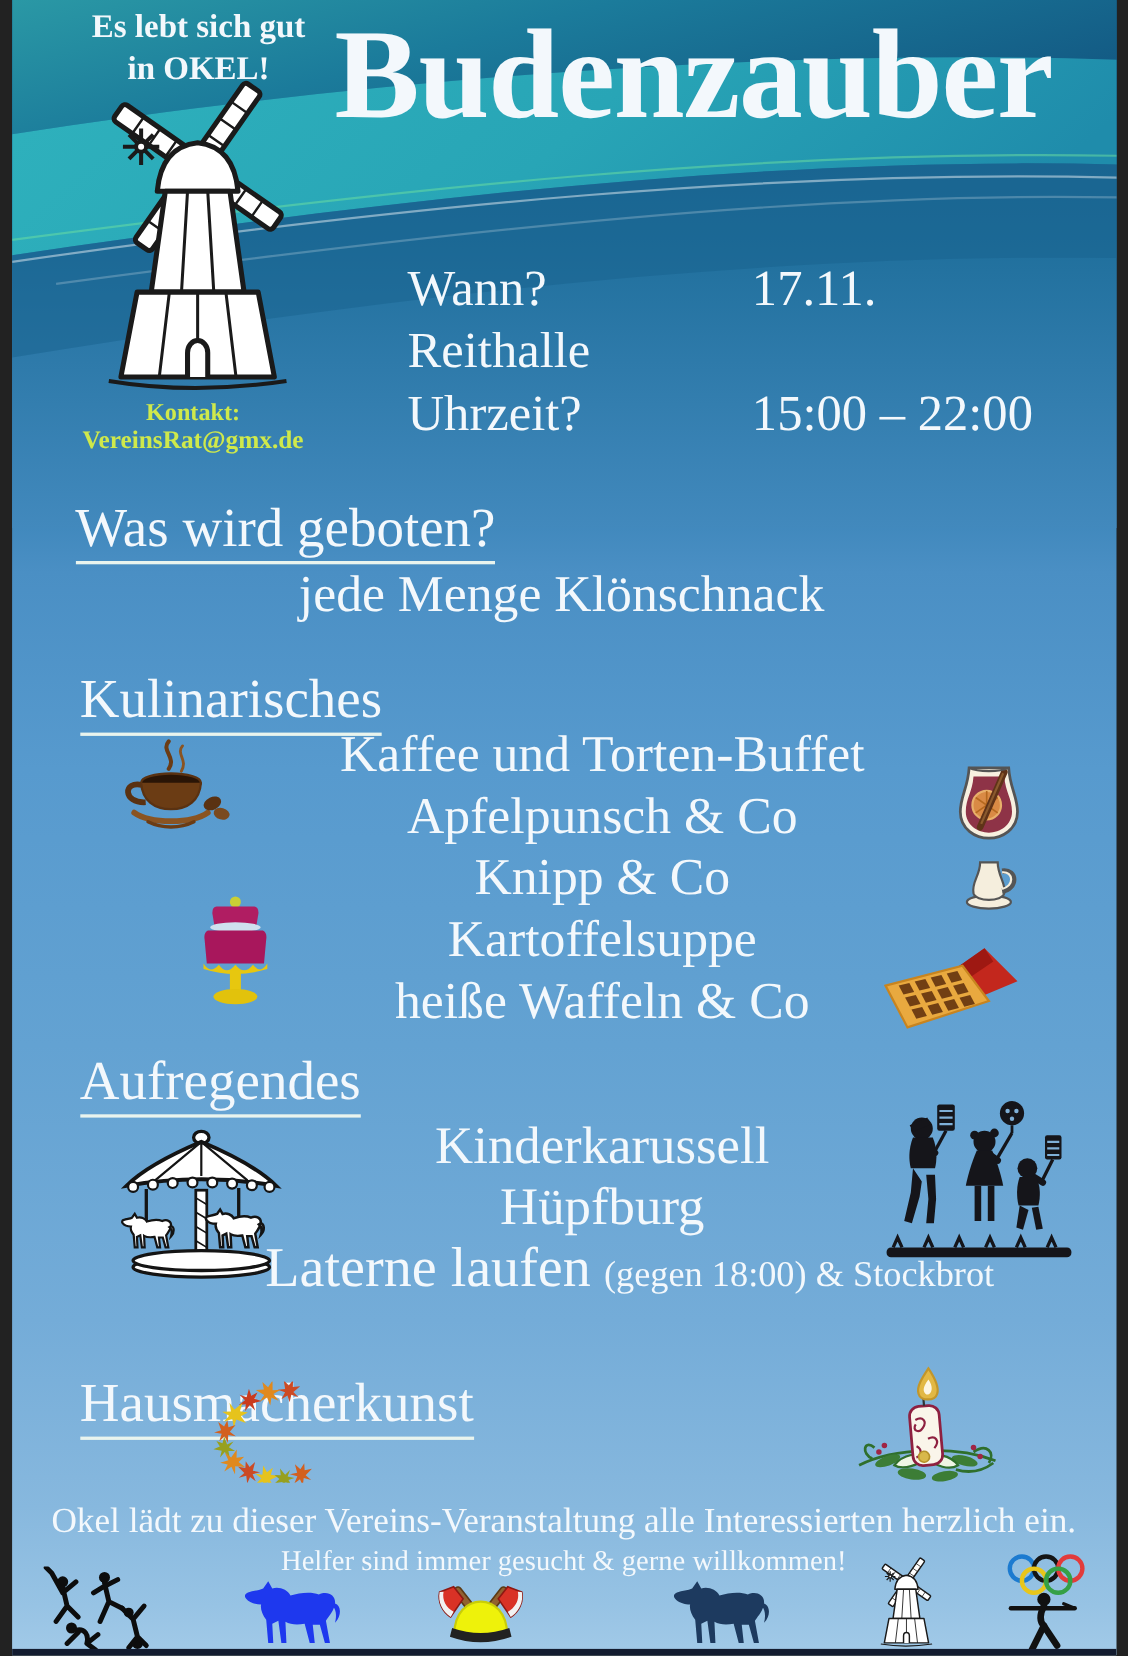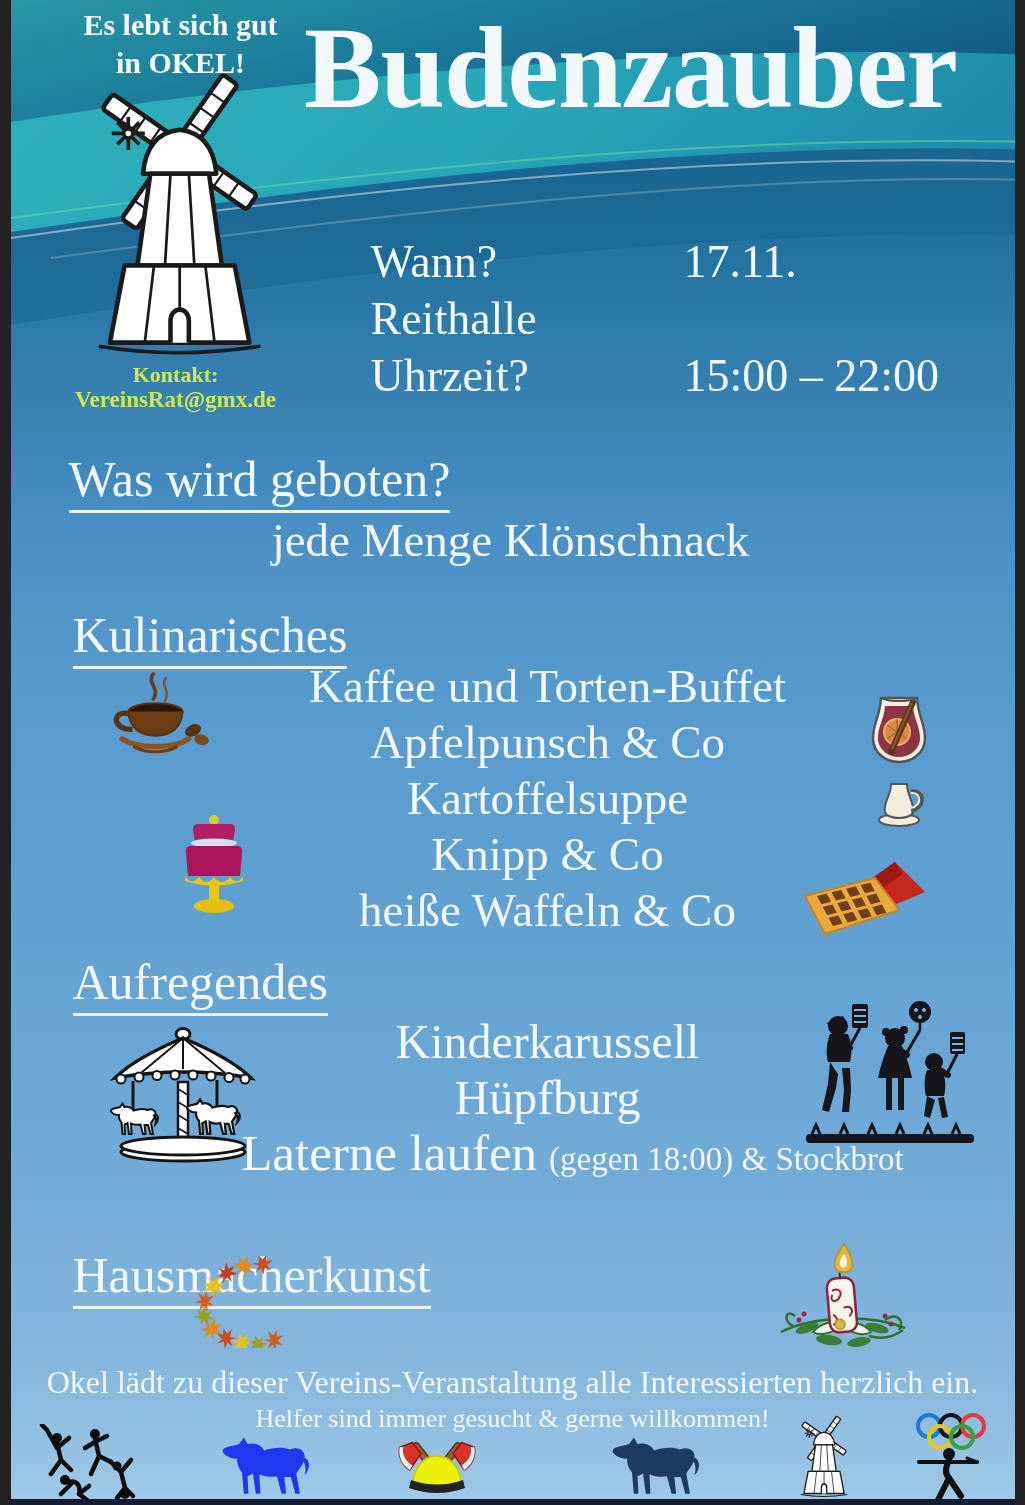--- a/index.html
+++ b/index.html
@@ -164,22 +164,22 @@
     <span>Was wird geboten?</span>
   </div>
   <div class="abs offered-item">jede Menge Klönschnack</div>
 
   <div class="abs heading h-culinary">
     <span>Kulinarisches</span>
   </div>
   <div class="abs culinary-list">
     <div>Kaffee und Torten-Buffet</div>
     <div>Apfelpunsch &amp; Co</div>
+    <div>Knipp &amp; Co</div>
     <div>Kartoffelsuppe</div>
-    <div>Knipp &amp; Co</div>
     <div>heiße Waffeln &amp; Co</div>
   </div>
 
   <svg class="abs ic-coffee" viewBox="0 0 110 100">
     <path d="M52,4 C45,12 59,18 52,28" stroke="#6b3c14" stroke-width="3.5" fill="none" stroke-linecap="round"></path>
     <path d="M64,8 C58,15 69,20 63,30" stroke="#8a5422" stroke-width="2.5" fill="none" stroke-linecap="round"></path>
     <path d="M29,42 C12,38 12,58 32,57" fill="none" stroke="#5a3212" stroke-width="5"></path>
     <ellipse cx="54" cy="40" rx="26" ry="8" fill="#2a1506" stroke="#5a3212" stroke-width="2"></ellipse>
     <path d="M28,40 C29,56 40,63 54,63 C68,63 79,56 80,40" fill="#6b3c14" stroke="#5a3212" stroke-width="2"></path>
     <path d="M22,66 C36,76 72,76 86,66" stroke="#8a5422" stroke-width="5" fill="none" stroke-linecap="round"></path>

